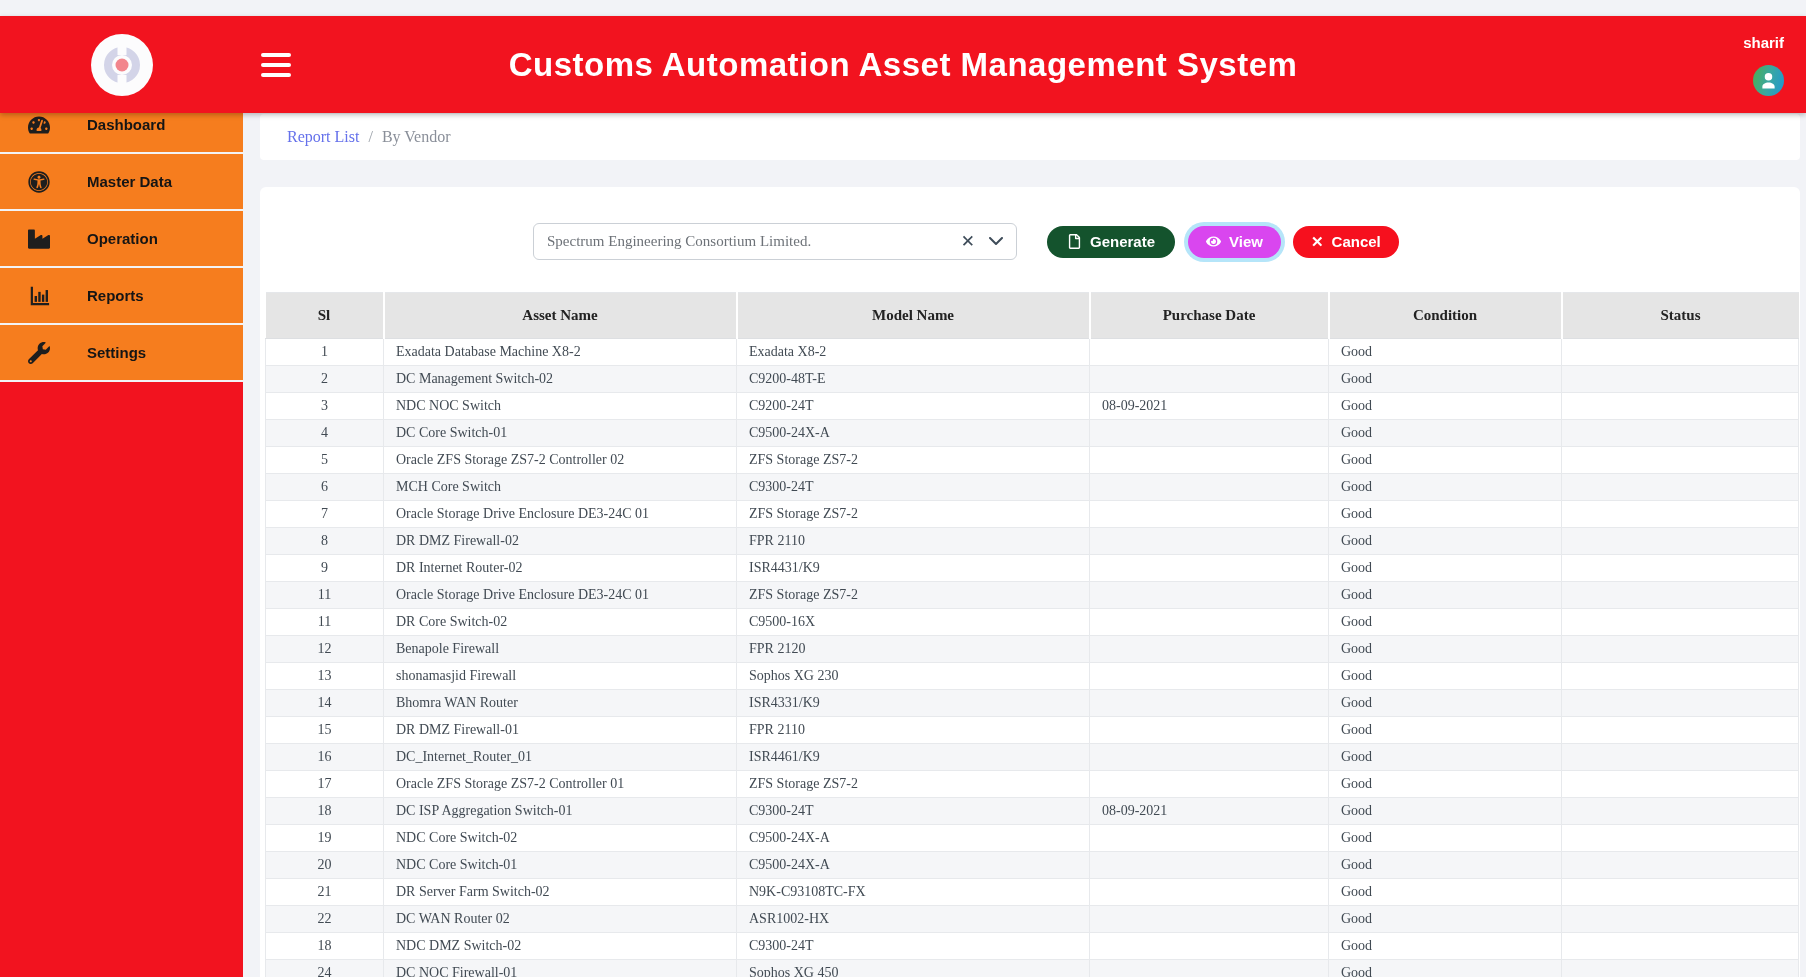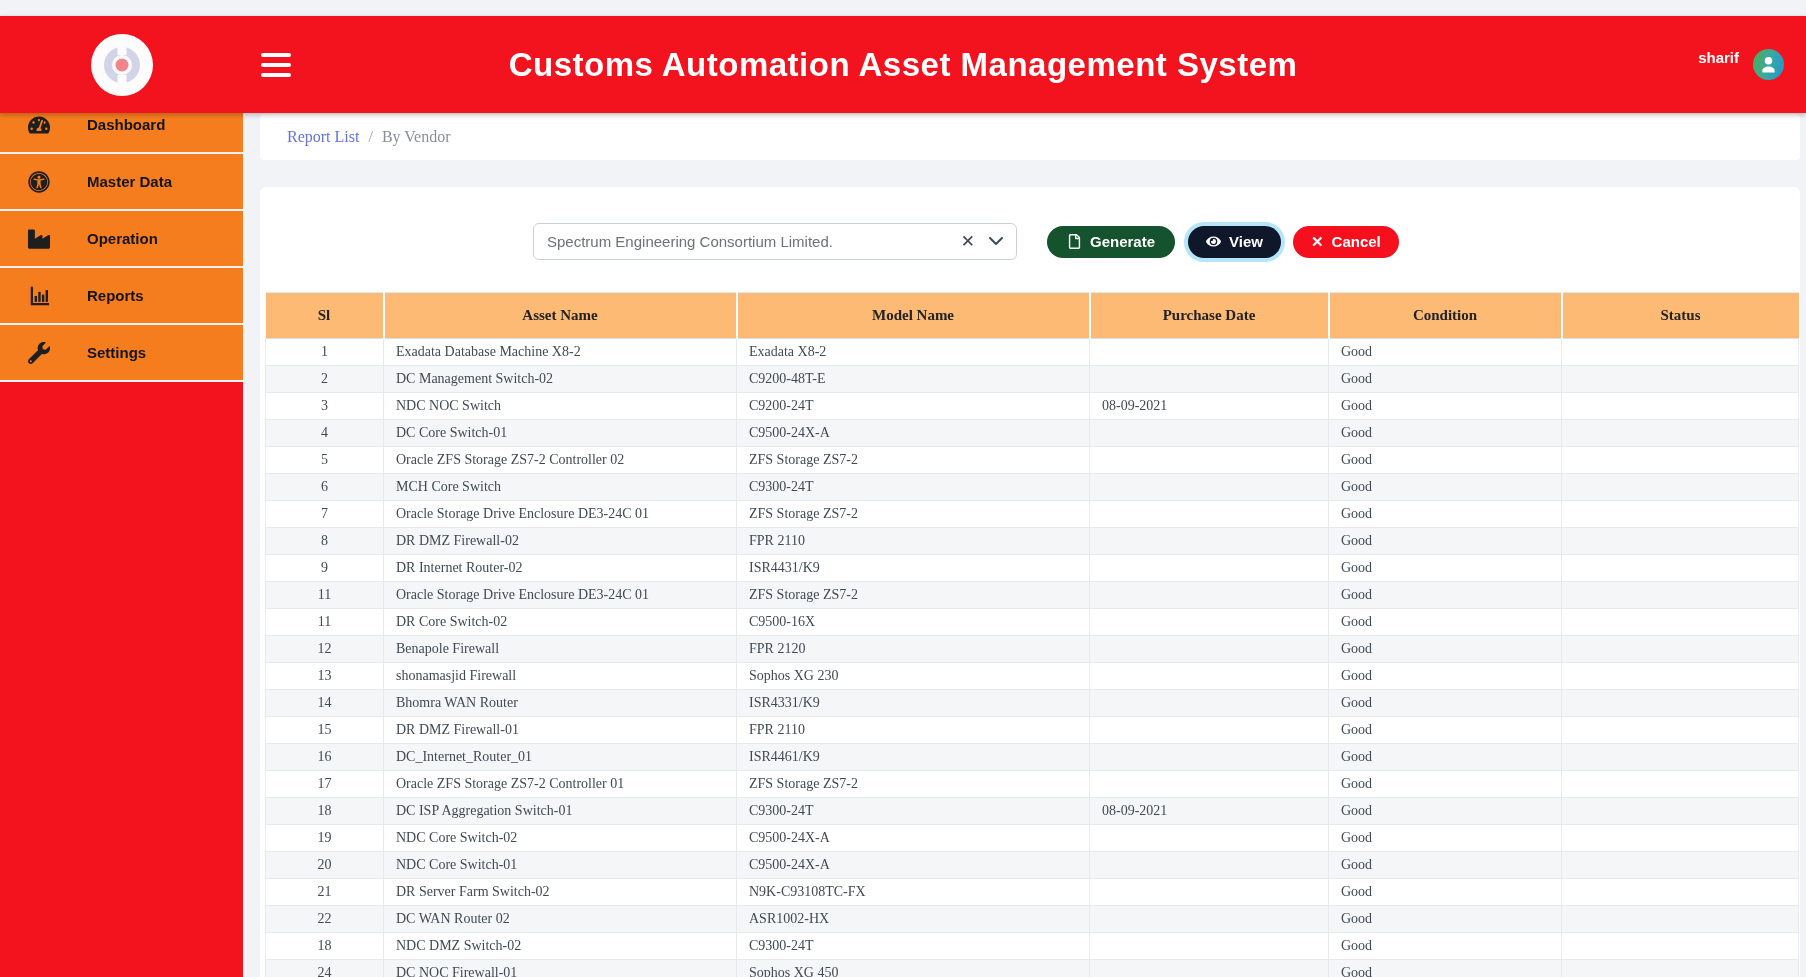--- a/index.html
+++ b/index.html
@@ -24,21 +24,21 @@
   .logo-gap-top { top: -9px; } .logo-gap-bottom { bottom: -9px; }
   .logo-dot { position: absolute; top: 50%; left: 50%; transform: translate(-50%,-50%);
     width: 13px; height: 13px; border-radius: 50%; background: #F2858C; }
   .hamburger { width: 30px; height: 24px; margin-left: 18px; display: flex; flex-direction: column;
     justify-content: space-between; cursor: pointer; }
   .hamburger span { display: block; height: 4px; border-radius: 2px; background: #fff; }
   .app-title {
     position: absolute; left: 50%; top: 50%; transform: translate(-50%,-50%);
     color: #fff; font-size: 33px; font-weight: bold; letter-spacing: .5px; white-space: nowrap;
   }
-  .header-right { margin-left: auto; display: flex; align-items: flex-start; gap: 14px; padding-right: 22px; }
+  .header-right { margin-left: auto; display: flex; align-items: flex-end; gap: 14px; padding-right: 22px; flex-direction: column; }
   .username { color: #fff; font-weight: bold; font-size: 15px; }
   .avatar { width: 31px; height: 31px; border-radius: 50%;
     background: linear-gradient(105deg, #4CAF50 0%, #3AA8A0 50%, #1E96D4 100%);
     display: flex; align-items: center; justify-content: center; cursor: pointer; }
   .avatar svg { width: 21px; height: 21px; fill: #fff; }
 
   
   .sidebar { position: absolute; top: 97px; left: 0; width: 243px; height: 880px; background: #F2131F; z-index: 10; }
   .side-item {
     height: 57px; background: #F67D1E; display: flex; align-items: center;
@@ -62,38 +62,38 @@
   .main-card {
     margin: 27px 6px 0 17px; background: #fff; border-radius: 6px;
     padding: 36px 5px 20px 5px; min-height: 800px;
   }
 
   .filter-row { display: flex; align-items: center; margin-left: 268px; margin-bottom: 32px; }
   .vendor-select {
     width: 484px; height: 37px; border: 1px solid #CBD0D6; border-radius: 6px; background: #fff;
     display: flex; align-items: center; padding: 0 13px; cursor: pointer;
   }
-  .vendor-select .sel-text { font-family: Liberation Sans, sans-serif; font-size: 15px; color: #6D7278; flex: 1; }
+  .vendor-select .sel-text { font-family: Liberation Serif, serif; font-size: 15px; color: #6D7278; flex: 1; }
   .sel-clear { color: #3E4C59; font-size: 17px; padding: 0 10px; cursor: pointer; line-height: 1; }
   .sel-caret { display: flex; align-items: center; cursor: pointer; padding-left: 4px; }
 
   .btn { height: 32px; border: none; border-radius: 16px; color: #fff; font-weight: bold;
     font-size: 15px; display: inline-flex; align-items: center; gap: 8px; cursor: pointer;
     font-family: "Liberation Sans", sans-serif; }
   .btn svg { width: 15px; height: 15px; fill: #fff; }
   .btn-generate { background: #14532d; padding: 0 20px; margin-left: 30px; }
-  .btn-view { background: #0f172a; padding: 0 18px; margin-left: 13px; box-shadow: 0 0 0 4px #B5E5F9; }
+  .btn-view { background: #d946ef; padding: 0 18px; margin-left: 13px; box-shadow: 0 0 0 4px #B5E5F9; }
   .btn-cancel { background: #F6101E; padding: 0 18px; margin-left: 12px; }
   .btn .x-glyph { font-size: 15px; font-weight: bold; }
 
   
   table.asset-table { width: 1533px; border-collapse: collapse; table-layout: fixed;
     font-family: "Liberation Serif", serif; }
   .asset-table th {
-    background: #fdba74; height: 46px; font-size: 15px; font-weight: bold; color: #232323;
+    background: #e5e5e5; height: 46px; font-size: 15px; font-weight: bold; color: #232323;
     text-align: center; border-right: 2px solid #fff; border-top: 1px solid #E5E7EA;
     border-bottom: 1px solid #DDDFE2;
   }
   .asset-table th:last-child { border-right: none; }
   .asset-table td {
     height: 27px; font-size: 14px; color: #414A53; border: 1px solid #E7E9EC;
     padding: 0 0 0 12px; white-space: nowrap; overflow: hidden;
   }
   .asset-table td:first-child { text-align: center; padding: 0; }
   .asset-table tbody tr:nth-child(even) { background: #F5F6F8; }

